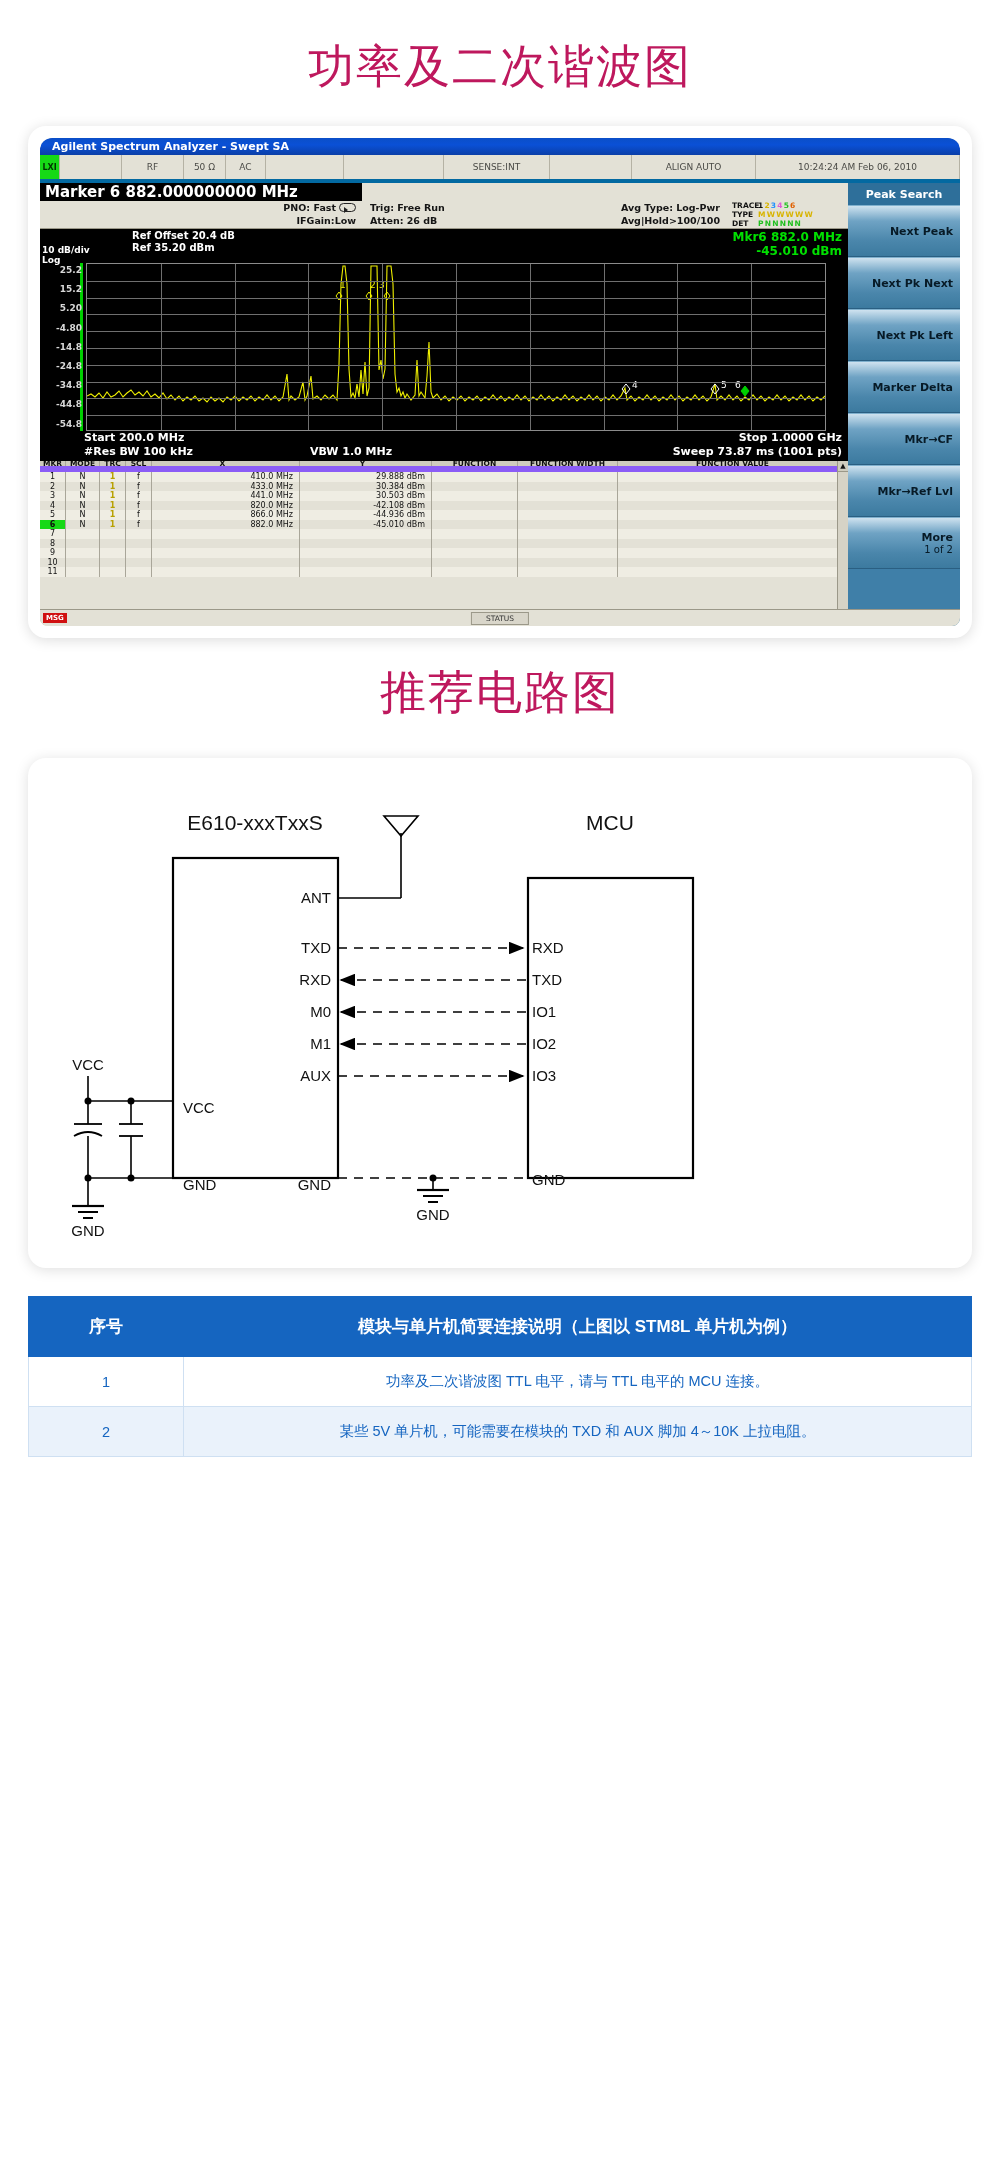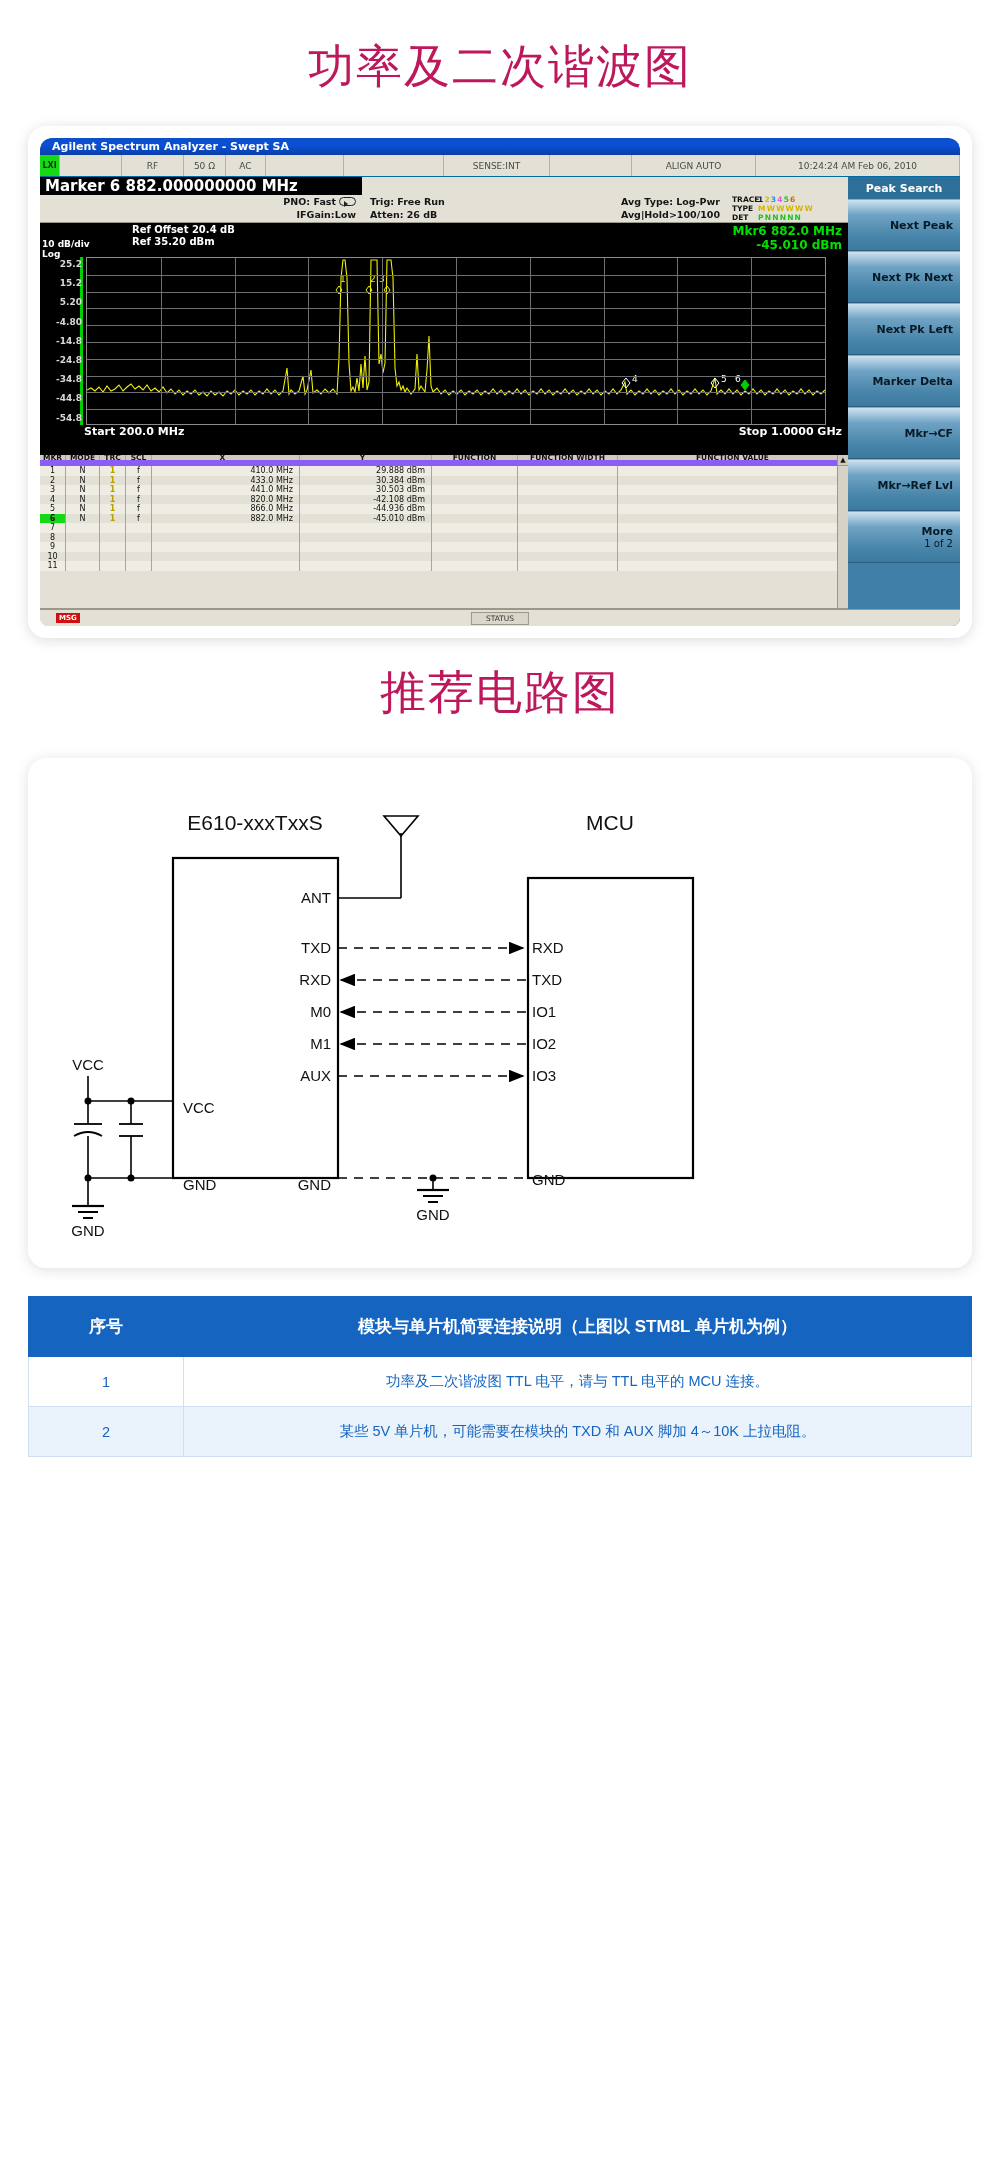--- a/index.html
+++ b/index.html
@@ -54,23 +54,23 @@
     font-size:11px;
     font-weight:bold;
     line-height:17px;
     padding-left:12px;
     border-radius:10px 10px 0 0;
   }
 
   
   .sa-statusbar {
     display:flex;
-    height:22px;
+    height:28px;
     background:#e3e1d6;
-    border-bottom:1px solid #0369a1;
+    border-bottom:4px solid #0369a1;
     font-size:9px;
     color:#4a4a46;
     align-items:stretch;
   }
   .sa-statusbar .cell {
     border-right:1px solid #b5b2a4;
     display:flex; align-items:center; justify-content:center;
     padding:0 4px;
     white-space:nowrap;
   }
@@ -212,21 +212,21 @@
   }
   .sk .l2 { font-weight:normal; font-size:10px; }
   .sk .row { width:100%; text-align:right; }
 
   
   .sa-bottom {
     position:absolute; left:0; right:0; bottom:0; height:17px;
     background:#e3e1d6; border-top:1px solid #9b9889;
     display:flex; align-items:center; font-size:8px; color:#333;
   }
-  .msg-badge { background:#d01010; color:#fff; font-size:7px; font-weight:bold; padding:1px 3px; margin-left:16px;}
+  .msg-badge { background:#d01010; color:#fff; font-size:7px; font-weight:bold; padding:1px 3px; margin-left:3px;}
   .status-chip { position:absolute; left:50%; transform:translateX(-50%); border:1px solid #9b9889; background:#d9d6ca; font-size:7.5px; padding:1px 14px;}
 
   
   .circuit-card {
     position:relative;
     margin:0 auto;
     width:944px;
     height:510px;
     background:#fff;
     border-radius:18px;
@@ -384,20 +384,25 @@
               <div class="vline" style="left: 516.6px;"></div>
               <div class="vline" style="left: 590.4px;"></div>
               <div class="vline" style="left: 664.2px;"></div>
             </div>
 
           <div class="graph-bottom">
             <div class="gb-row">
               <span class="gb-left">Start 200.0 MHz</span>
               <span class="gb-right">Stop 1.0000 GHz</span>
             </div>
+            <div class="gb-row">
+              <span class="gb-left">#Res BW 100 kHz</span>
+              <span class="gb-mid">VBW 1.0 MHz</span>
+              <span class="gb-right">Sweep  73.87 ms (1001 pts)</span>
+            </div>
           </div>
         </div>
 
         <div class="mk-table">
           <div class="mk-head">
             <div class="c-mkr">MKR</div>
             <div class="c-mode">MODE</div>
             <div class="c-trc">TRC</div>
             <div class="c-scl">SCL</div>
             <div class="c-x" style="justify-content:center !important">X</div>

